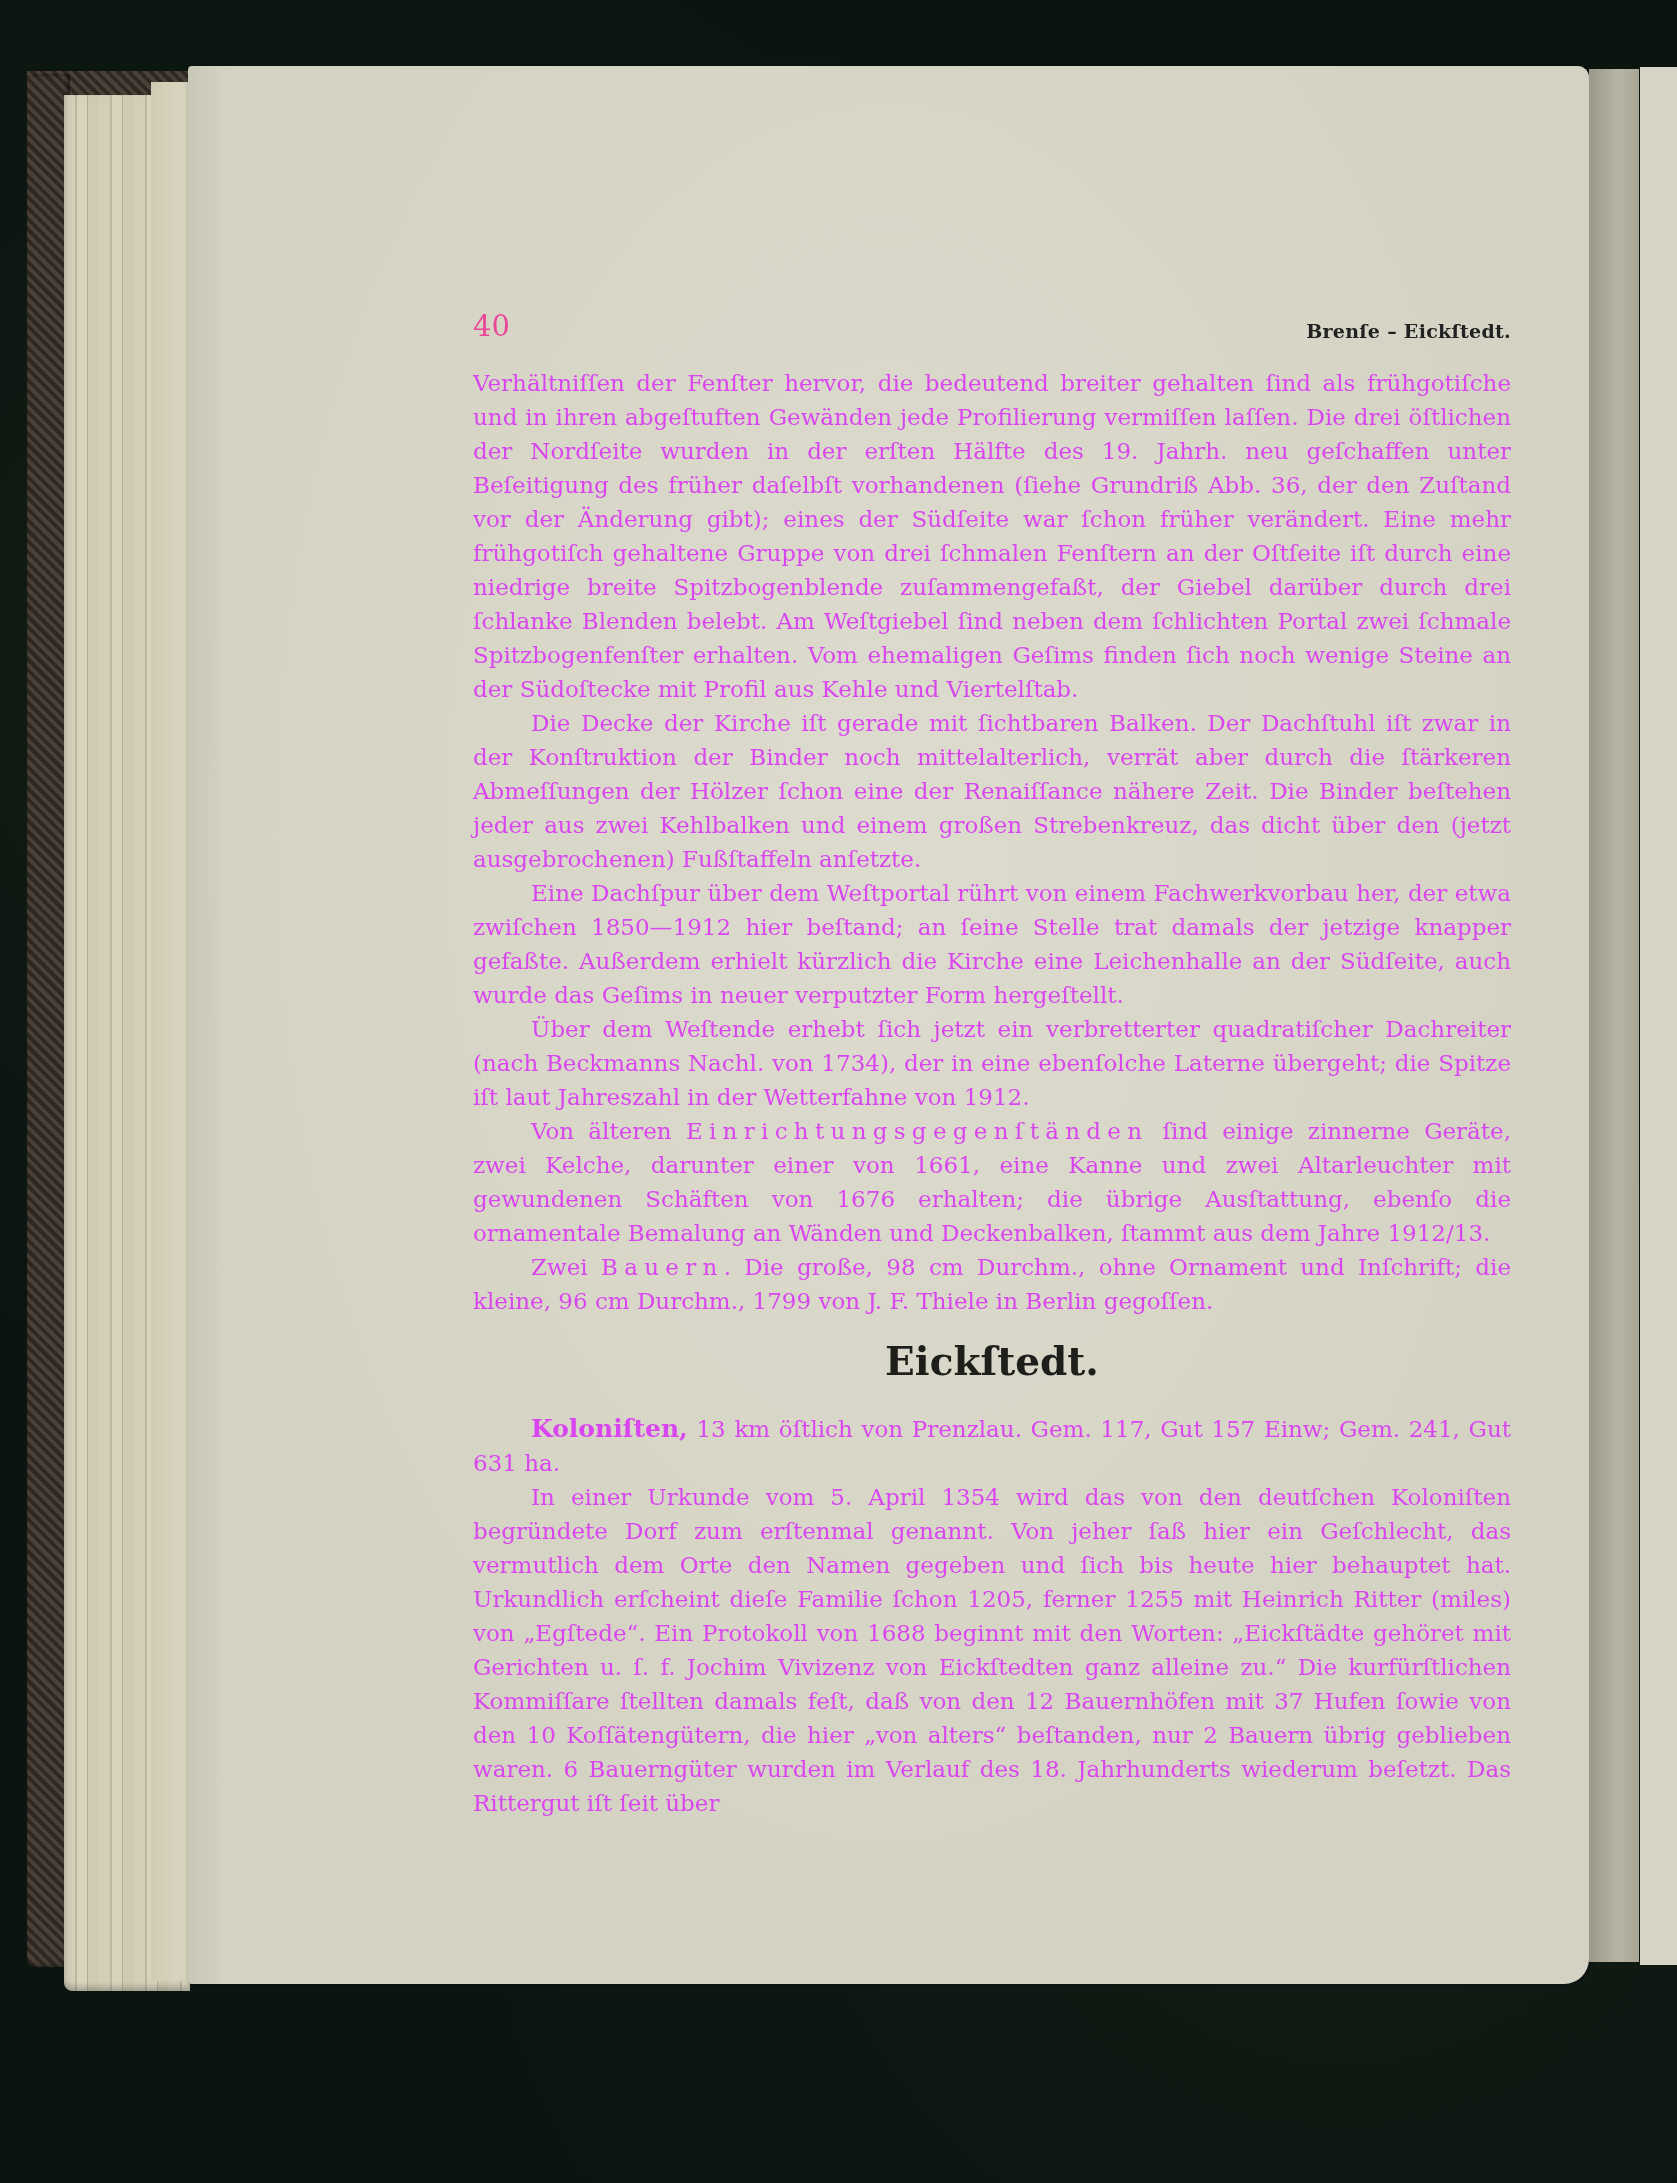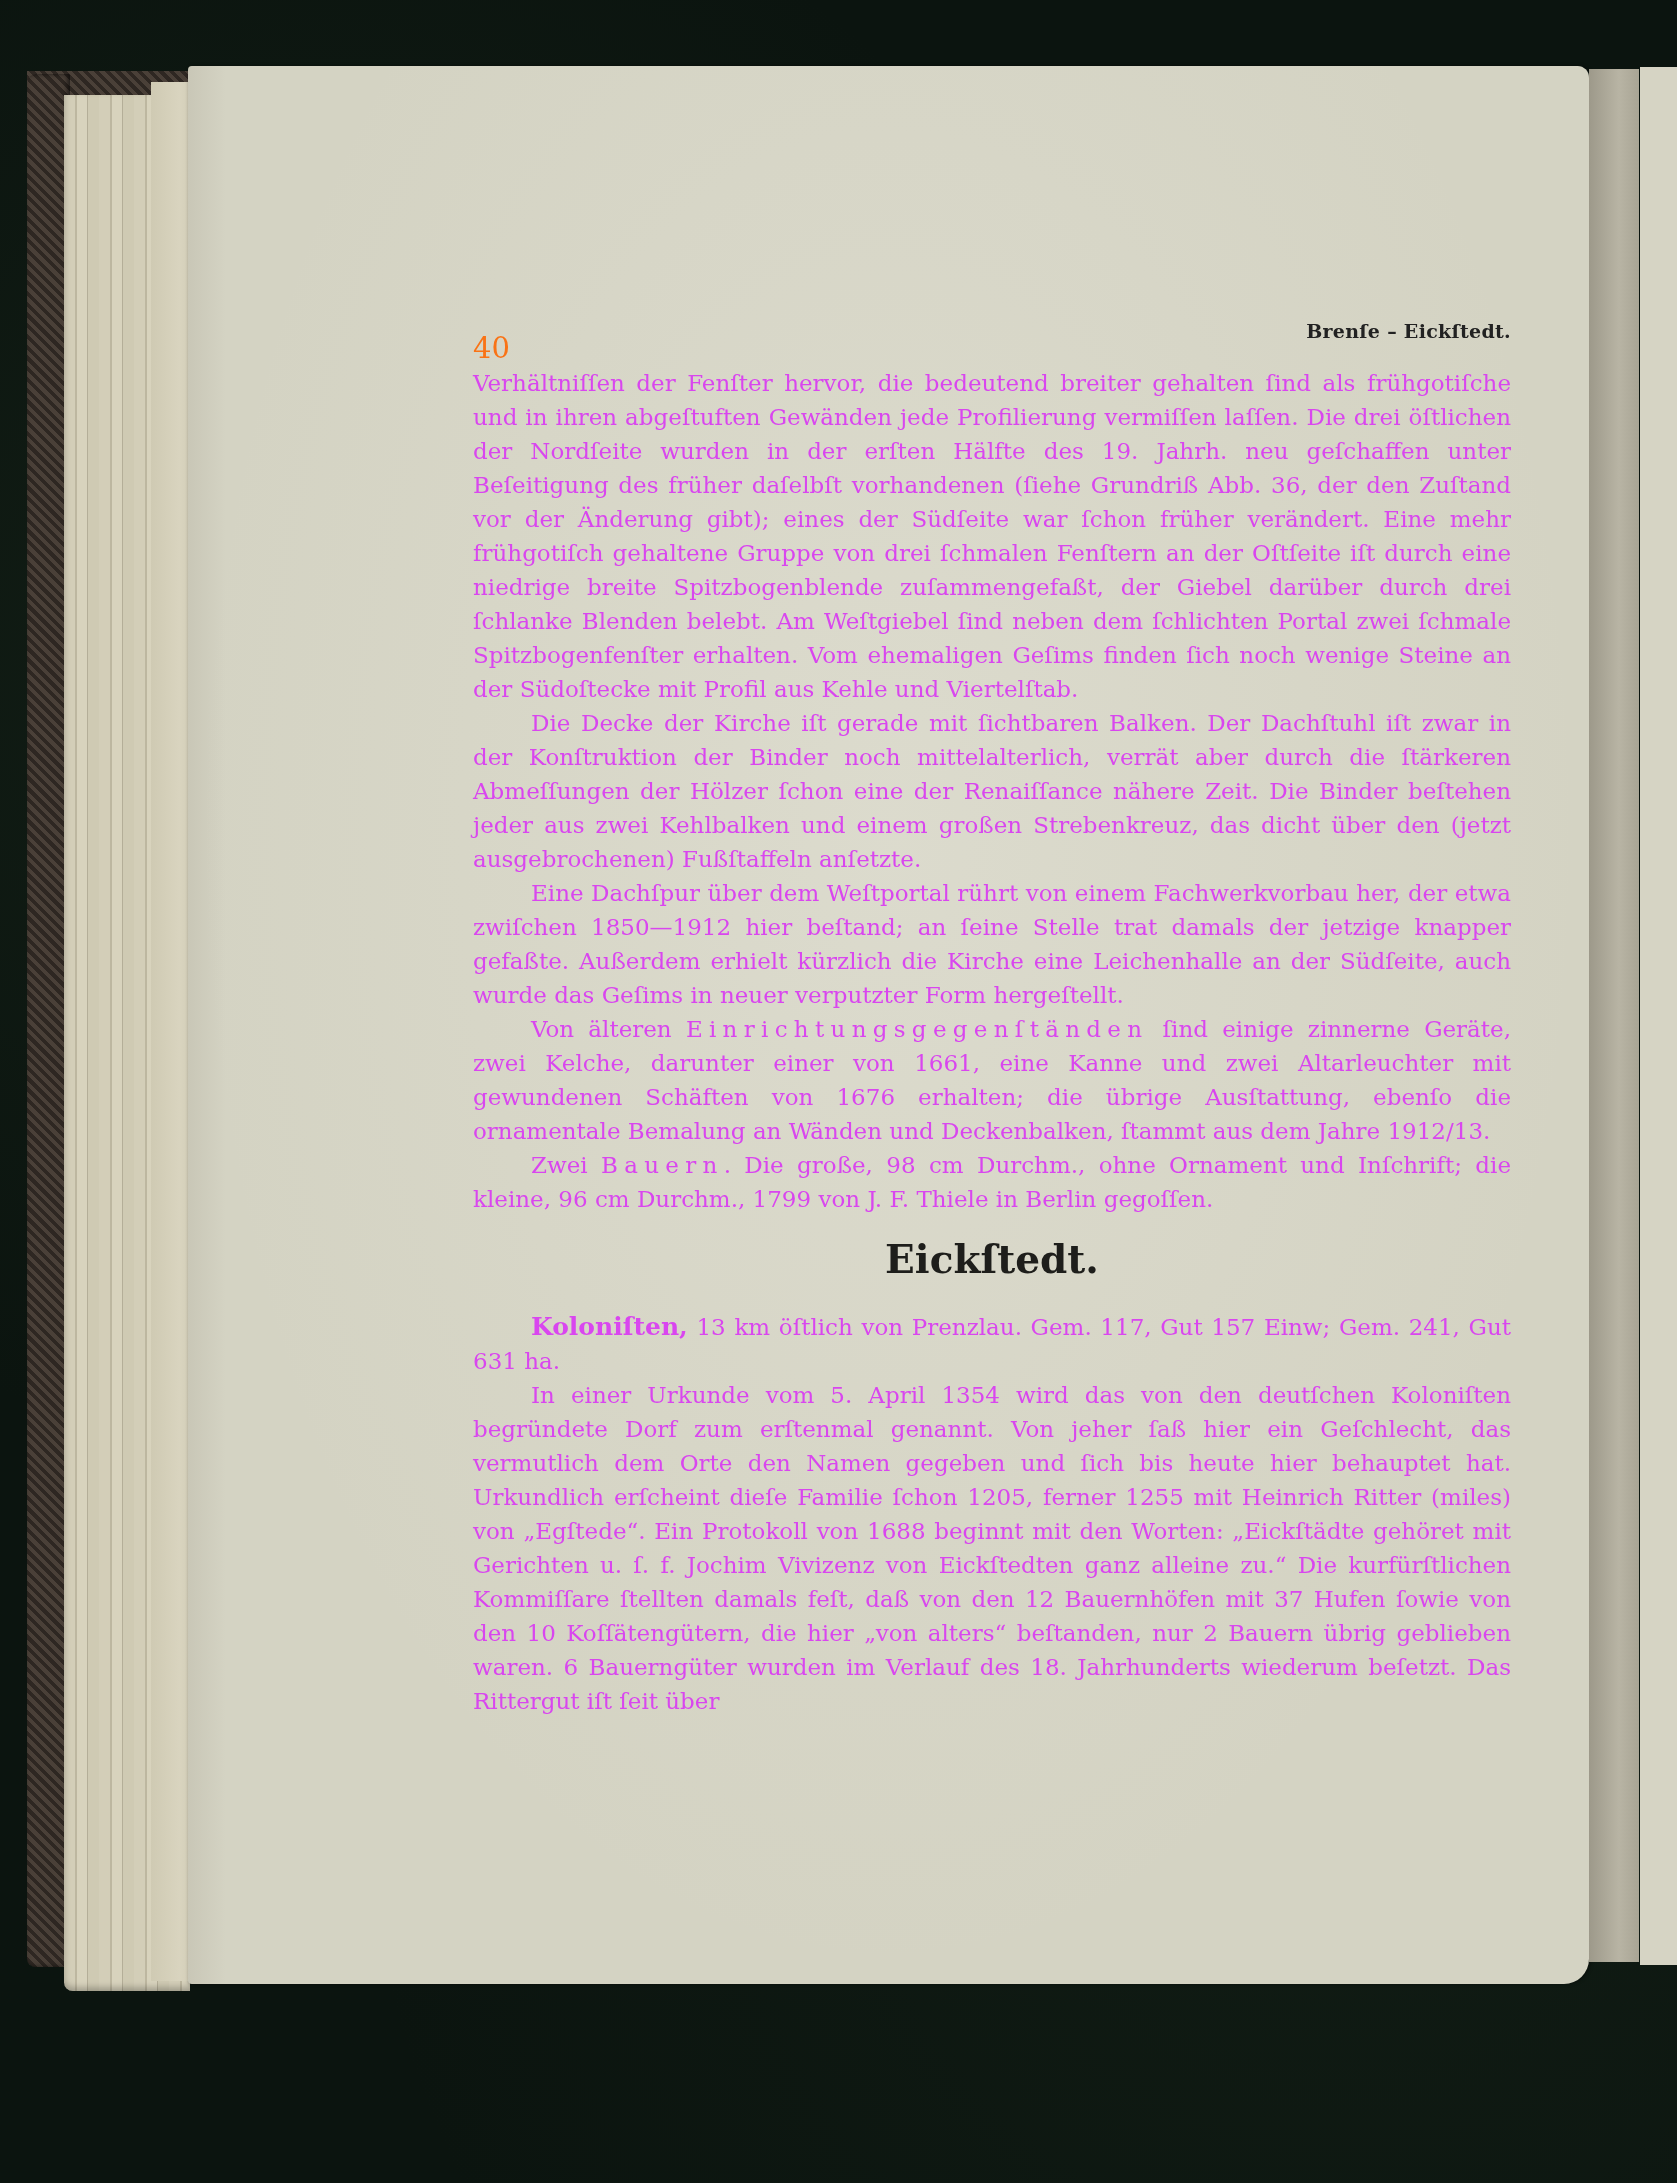--- a/index.html
+++ b/index.html
@@ -112,22 +112,21 @@
     .running-head {
       position: relative;
       height: 57px;
     }
     .page-number {
       position: absolute;
       left: 0;
       top: 0;
       font-family: "DejaVu Serif", serif;
       font-size: 29px;
-      color: #f97316;
-      margin-top: 22px;
+      color: #ec4899;
     }
     .running-title {
       position: absolute;
       left: 0;
       right: 0;
       top: 11.4px;
       text-align: right;
       font-family: "DejaVu Serif", serif;
       font-weight: bold;
       font-size: 19px;
@@ -183,20 +182,21 @@
 <div class="content">
   <div class="running-head">
     <span class="page-number">40</span>
     <span class="running-title">Brenſe – Eickſtedt.</span>
   </div>
 
   <div class="body-text">
     <p class="para">Verhältniſſen der Fenſter hervor, die bedeutend breiter gehalten ſind als frühgotiſche und in ihren abgeſtuften Gewänden jede Profilierung vermiſſen laſſen. Die drei öſtlichen der Nordſeite wurden in der erſten Hälfte des 19. Jahrh. neu geſchaffen unter Beſeitigung des früher daſelbſt vorhandenen (ſiehe Grundriß Abb. 36, der den Zuſtand vor der Änderung gibt); eines der Südſeite war ſchon früher verändert. Eine mehr frühgotiſch gehaltene Gruppe von drei ſchmalen Fenſtern an der Oſtſeite iſt durch eine niedrige breite Spitzbogenblende zuſammengefaßt, der Giebel darüber durch drei ſchlanke Blenden belebt. Am Weſtgiebel ſind neben dem ſchlichten Portal zwei ſchmale Spitzbogenfenſter erhalten. Vom ehemaligen Geſims finden ſich noch wenige Steine an der Südoſtecke mit Profil aus Kehle und Viertelſtab.</p>
     <p class="para indent">Die Decke der Kirche iſt gerade mit ſichtbaren Balken. Der Dachſtuhl iſt zwar in der Konſtruktion der Binder noch mittelalterlich, verrät aber durch die ſtärkeren Abmeſſungen der Hölzer ſchon eine der Renaiſſance nähere Zeit. Die Binder beſtehen jeder aus zwei Kehlbalken und einem großen Strebenkreuz, das dicht über den (jetzt ausgebrochenen) Fußſtaffeln anſetzte.</p>
     <p class="para indent">Eine Dachſpur über dem Weſtportal rührt von einem Fachwerkvorbau her, der etwa zwiſchen 1850—1912 hier beſtand; an ſeine Stelle trat damals der jetzige knapper gefaßte. Außerdem erhielt kürzlich die Kirche eine Leichenhalle an der Südſeite, auch wurde das Geſims in neuer verputzter Form hergeſtellt.</p>
+    <p class="para indent">Über dem Weſtende erhebt ſich jetzt ein verbretterter quadratiſcher Dachreiter (nach Beckmanns Nachl. von 1734), der in eine ebenſolche Laterne übergeht; die Spitze iſt laut Jahreszahl in der Wetterfahne von 1912.</p>
     <p class="para indent"><span>Von älteren </span><span class="spaced">Einrichtungsgegenſtänden</span><span> ſind einige zinnerne Geräte, zwei Kelche, darunter einer von 1661, eine Kanne und zwei Altarleuchter mit gewundenen Schäften von 1676 erhalten; die übrige Ausſtattung, ebenſo die ornamentale Bemalung an Wänden und Deckenbalken, ſtammt aus dem Jahre 1912/13.</span></p>
     <p class="para indent"><span>Zwei </span><span class="spaced">Bauern</span><span>. Die große, 98 cm Durchm., ohne Ornament und Inſchrift; die kleine, 96 cm Durchm., 1799 von J. F. Thiele in Berlin gegoſſen.</span></p>
   </div>
 
   <div class="section-heading">Eickſtedt.</div>
 
   <div class="body-text">
     <p class="para indent"><span class="lead-name">Koloniſten,</span><span> 13 km öſtlich von Prenzlau. Gem. 117, Gut 157 Einw; Gem. 241, Gut 631 ha.</span></p>
     <p class="para indent">In einer Urkunde vom 5. April 1354 wird das von den deutſchen Koloniſten begründete Dorf zum erſtenmal genannt. Von jeher ſaß hier ein Geſchlecht, das vermutlich dem Orte den Namen gegeben und ſich bis heute hier behauptet hat. Urkundlich erſcheint dieſe Familie ſchon 1205, ferner 1255 mit Heinrich Ritter (miles) von „Egſtede“. Ein Protokoll von 1688 beginnt mit den Worten: „Eickſtädte gehöret mit Gerichten u. ſ. f. Jochim Vivizenz von Eickſtedten ganz alleine zu.“ Die kurfürſtlichen Kommiſſare ſtellten damals feſt, daß von den 12 Bauernhöfen mit 37 Hufen ſowie von den 10 Koſſätengütern, die hier „von alters“ beſtanden, nur 2 Bauern übrig geblieben waren. 6 Bauerngüter wurden im Verlauf des 18. Jahrhunderts wiederum beſetzt. Das Rittergut iſt ſeit über</p>
   </div>

